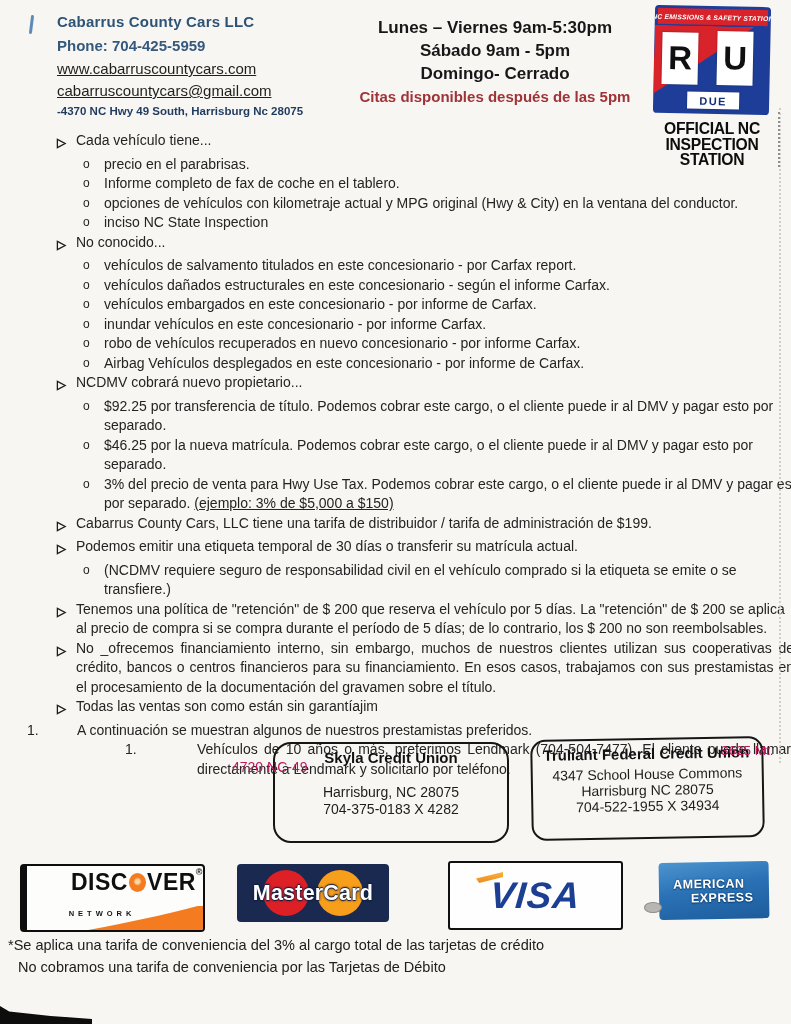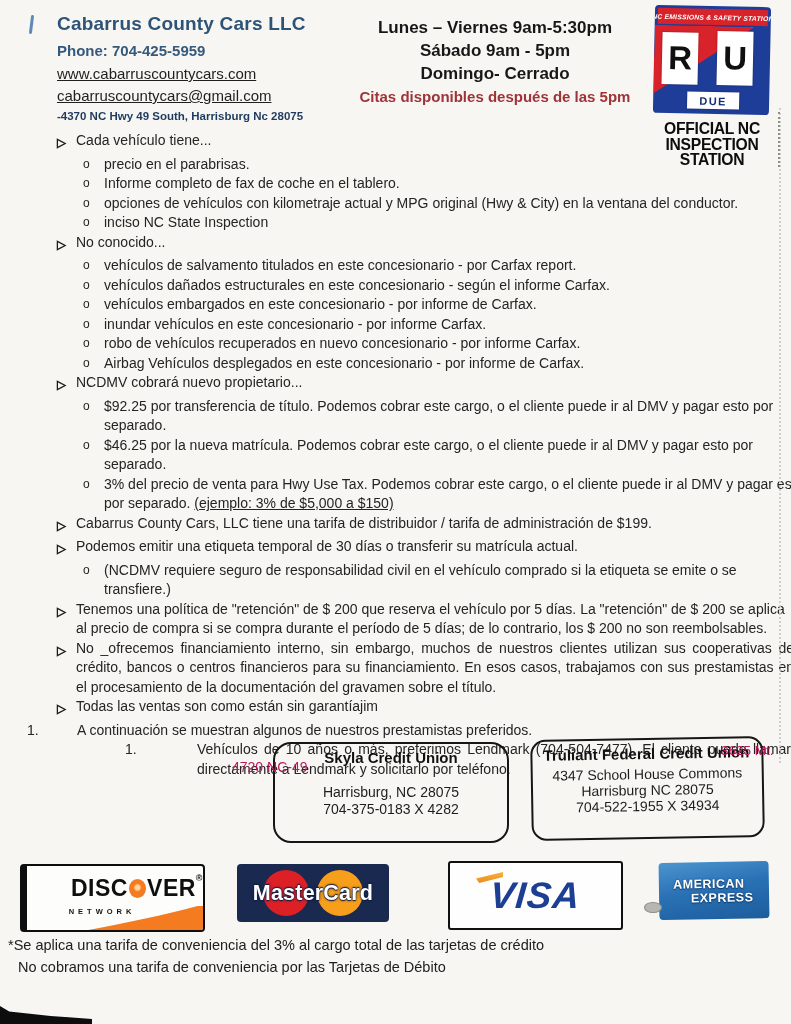--- a/index.html
+++ b/index.html
@@ -1,21 +1,21 @@
 <!DOCTYPE html>
 <html><head>
 <meta charset="utf-8">
 <style>
   html,body{margin:0;padding:0;}
   body{background:#9a9a9a;font-family:"Liberation Sans",sans-serif;}
   .page{position:relative;width:791px;height:1024px;background:#f7f6f2;overflow:hidden;color:#242424;margin:0 auto;}
 
   
   .hdr-left{position:absolute;left:57px;top:13px;width:270px;}
-  .company{font-size:19px;font-weight:bold;color:#2d5377;letter-spacing:.2px;}
+  .company{font-size:15px;font-weight:bold;color:#2d5377;letter-spacing:.2px;}
   .phone{font-size:15px;font-weight:bold;color:#35597c;margin-top:7px;}
   .weblink,.maillink{font-size:15px;color:#1f1f1f;text-decoration:underline;margin-top:6px;}
   .maillink{margin-top:5px;}
   .address{font-size:11.5px;font-weight:bold;color:#1e3a5f;margin-top:6px;}
 
   .hdr-center{position:absolute;left:330px;top:16px;width:330px;text-align:center;}
   .hours-line{font-size:17px;font-weight:bold;color:#171717;line-height:23px;}
   .appt{font-size:15px;font-weight:bold;color:#a03338;margin-top:3px;}
 
   
@@ -59,26 +59,26 @@
   .box1{left:15px;top:6px;width:241px;height:92px;}
   .box2{left:273px;top:6px;width:232px;height:97px;border-radius:18px;}
   .box3{left:531px;top:2px;width:229px;height:97px;transform:rotate(-1deg);}
   .box3 .lbox-title{position:absolute;left:-20px;top:5px;width:268px;margin-top:0;}
   .stray-label{position:absolute;font-size:14px;color:#be185d;white-space:nowrap;}
 
   
   .cards{position:absolute;left:0;top:858px;width:791px;height:78px;}
   .card{position:absolute;border-radius:4px;}
   .discover{left:20px;top:6px;width:176px;height:64px;background:#fdfdfc;border:2px solid #0d0d0d;border-left-width:7px;overflow:hidden;}
-  .disc-word{margin-top:9px;text-align:center;font-weight:800;font-size:23px;color:#0f0f0f;letter-spacing:.5px;
+  .disc-word{margin-top:3px;text-align:center;font-weight:800;font-size:23px;color:#0f0f0f;letter-spacing:.5px;
     display:flex;align-items:center;justify-content:center;position:relative;z-index:2;padding-left:44px;}
   .disc-o{display:inline-block;width:19px;height:19px;border-radius:50%;margin:0 1px;
     background:radial-gradient(circle at 50% 45%,#fcd7a1 0 15%,#f47b20 32% 100%);}
   .disc-reg{font-size:9px;align-self:flex-start;margin-top:-2px;}
-  .disc-net{text-align:center;font-size:7.5px;font-weight:bold;letter-spacing:4px;color:#131313;margin-top:5px;margin-left:-26px;position:relative;z-index:2;}
+  .disc-net{text-align:center;font-size:7.5px;font-weight:bold;letter-spacing:4px;color:#131313;margin-top:13px;margin-left:-26px;position:relative;z-index:2;}
   .disc-swoosh{position:absolute;right:-2px;bottom:-2px;z-index:1;}
   .mastercard{left:237px;top:6px;width:152px;height:58px;background:#1a2950;overflow:hidden;}
   .mc-red{position:absolute;left:26px;top:6px;width:46px;height:46px;border-radius:50%;background:#dd1f26;z-index:2;}
   .mc-orange{position:absolute;left:80px;top:6px;width:46px;height:46px;border-radius:50%;background:#f79e1b;z-index:1;}
   .mc-word{position:absolute;inset:0;display:flex;align-items:center;justify-content:center;z-index:3;
     color:#fff;font-weight:bold;font-size:21.5px;letter-spacing:.2px;
     text-shadow:0 0 3px #0e1e42,0 1px 1px #0e1e42,0 -1px 1px #0e1e42;}
   .visa{left:448px;top:3px;width:171px;height:65px;background:#fefefe;border:2.5px solid #101010;border-radius:3px;
     display:flex;align-items:center;justify-content:center;}
   .visa-word{font-weight:800;font-style:italic;font-size:37px;color:#1c3f94;letter-spacing:1px;transform:skewX(-5deg);line-height:1;}

